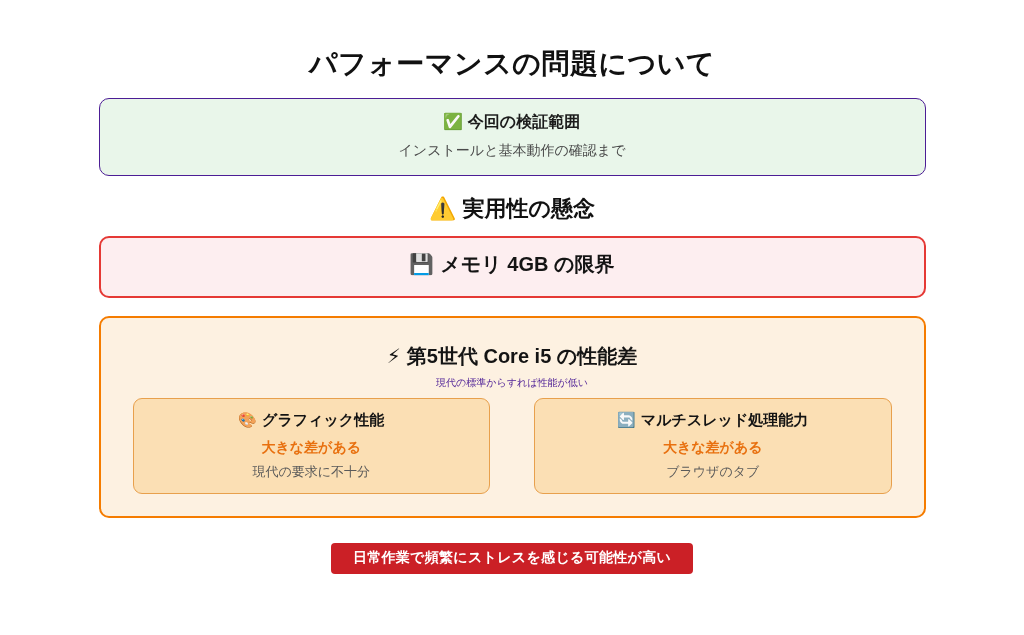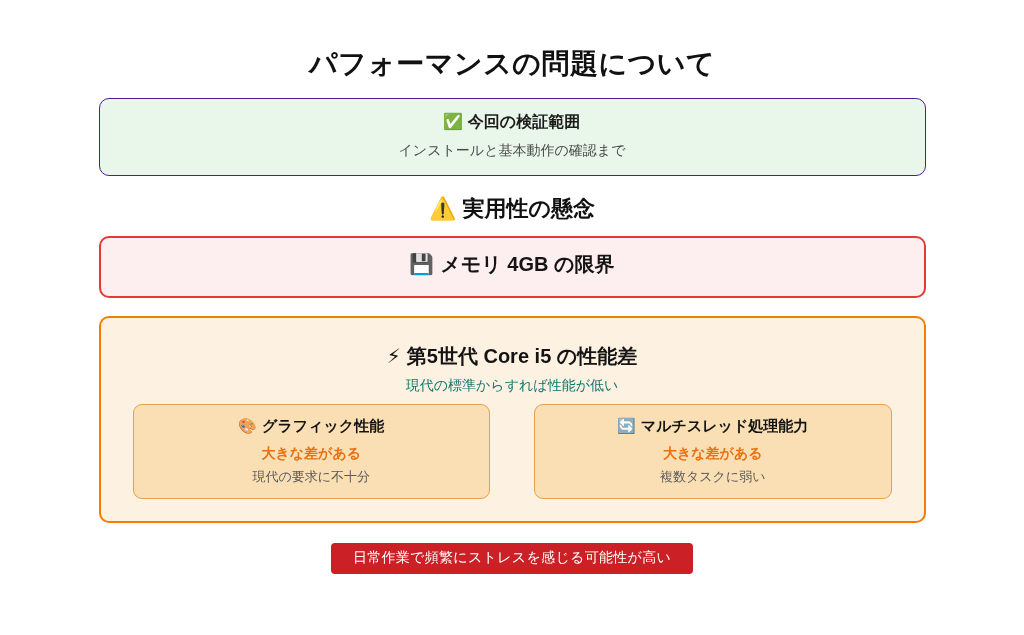--- a/index.html
+++ b/index.html
@@ -135,22 +135,22 @@
   .cpu-title {
     text-align: center;
     font-size: 20px;
     font-weight: bold;
     color: #141414;
     line-height: 1.4;
   }
   .cpu-title .emoji { margin-right: 6px; }
   .cpu-subtitle {
     text-align: center;
-    font-size: 14px;
-    color: #0f766e;
+    font-size: 10px;
+    color: #4c1d95;
     margin-top: 6px;
     line-height: 1.4;
   }
   .cpu-row {
     display: flex;
     justify-content: space-between;
     gap: 44px;
     margin-top: 8px;
     padding: 0 10px;
   }
@@ -188,21 +188,21 @@
     top: 543px;
     display: flex;
     justify-content: center;
     pointer-events: none;
   }
   .banner {
     pointer-events: auto;
     background: #cb2026;
     color: #ffffff;
     font-size: 14px;
-    font-weight: normal;
+    font-weight: bold;
     padding: 5px 22px 6px 22px;
     border-radius: 4px;
     line-height: 1.4;
     white-space: nowrap;
     letter-spacing: 0.3px;
   }
 </style>
 </head>
 <body>
 
@@ -241,21 +241,21 @@
         </div>
         <div class="card-verdict">大きな差がある</div>
         <div class="card-note">現代の要求に不十分</div>
       </div>
 
       <div class="card card-orange">
         <div class="card-title">
           <span class="emoji">🔄</span><span>マルチスレッド処理能力</span>
         </div>
         <div class="card-verdict">大きな差がある</div>
-        <div class="card-note">複数タスクに弱い</div>
+        <div class="card-note">ブラウザのタブ</div>
       </div>
     </div>
   </div>
 
   <div class="banner-wrap">
     <div class="banner">日常作業で頻繁にストレスを感じる可能性が高い</div>
   </div>
 
 </div>
 

